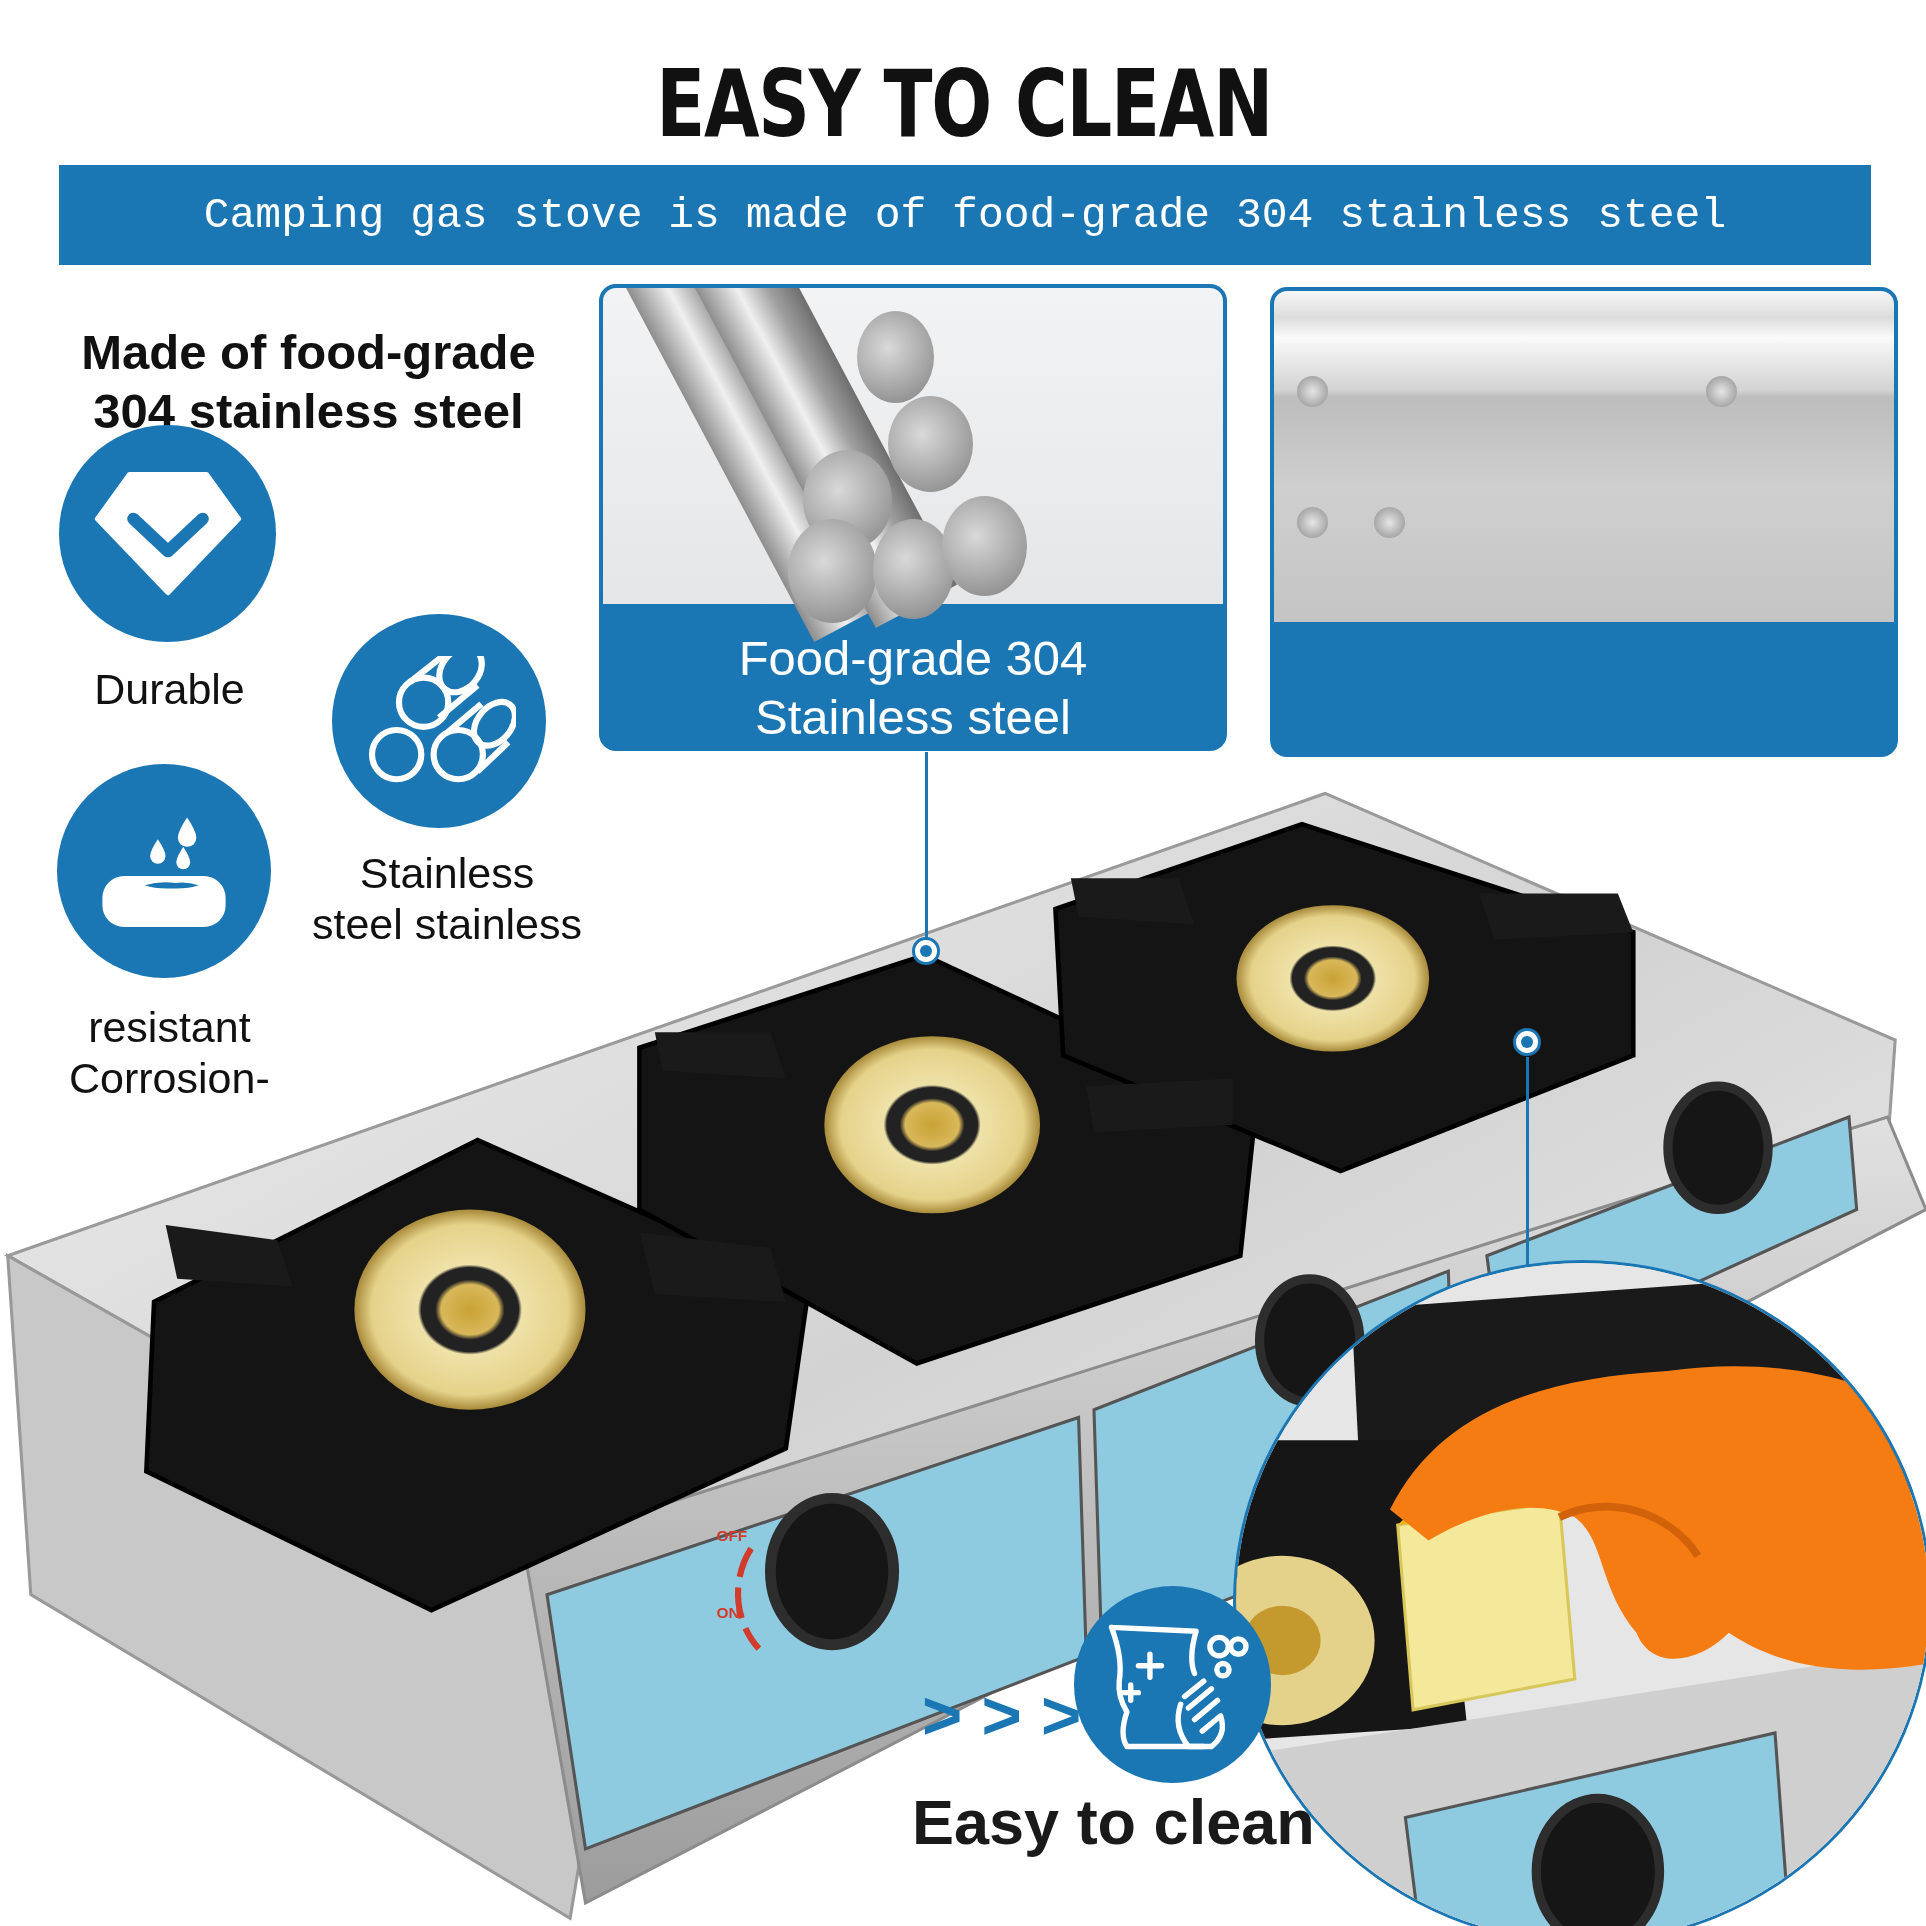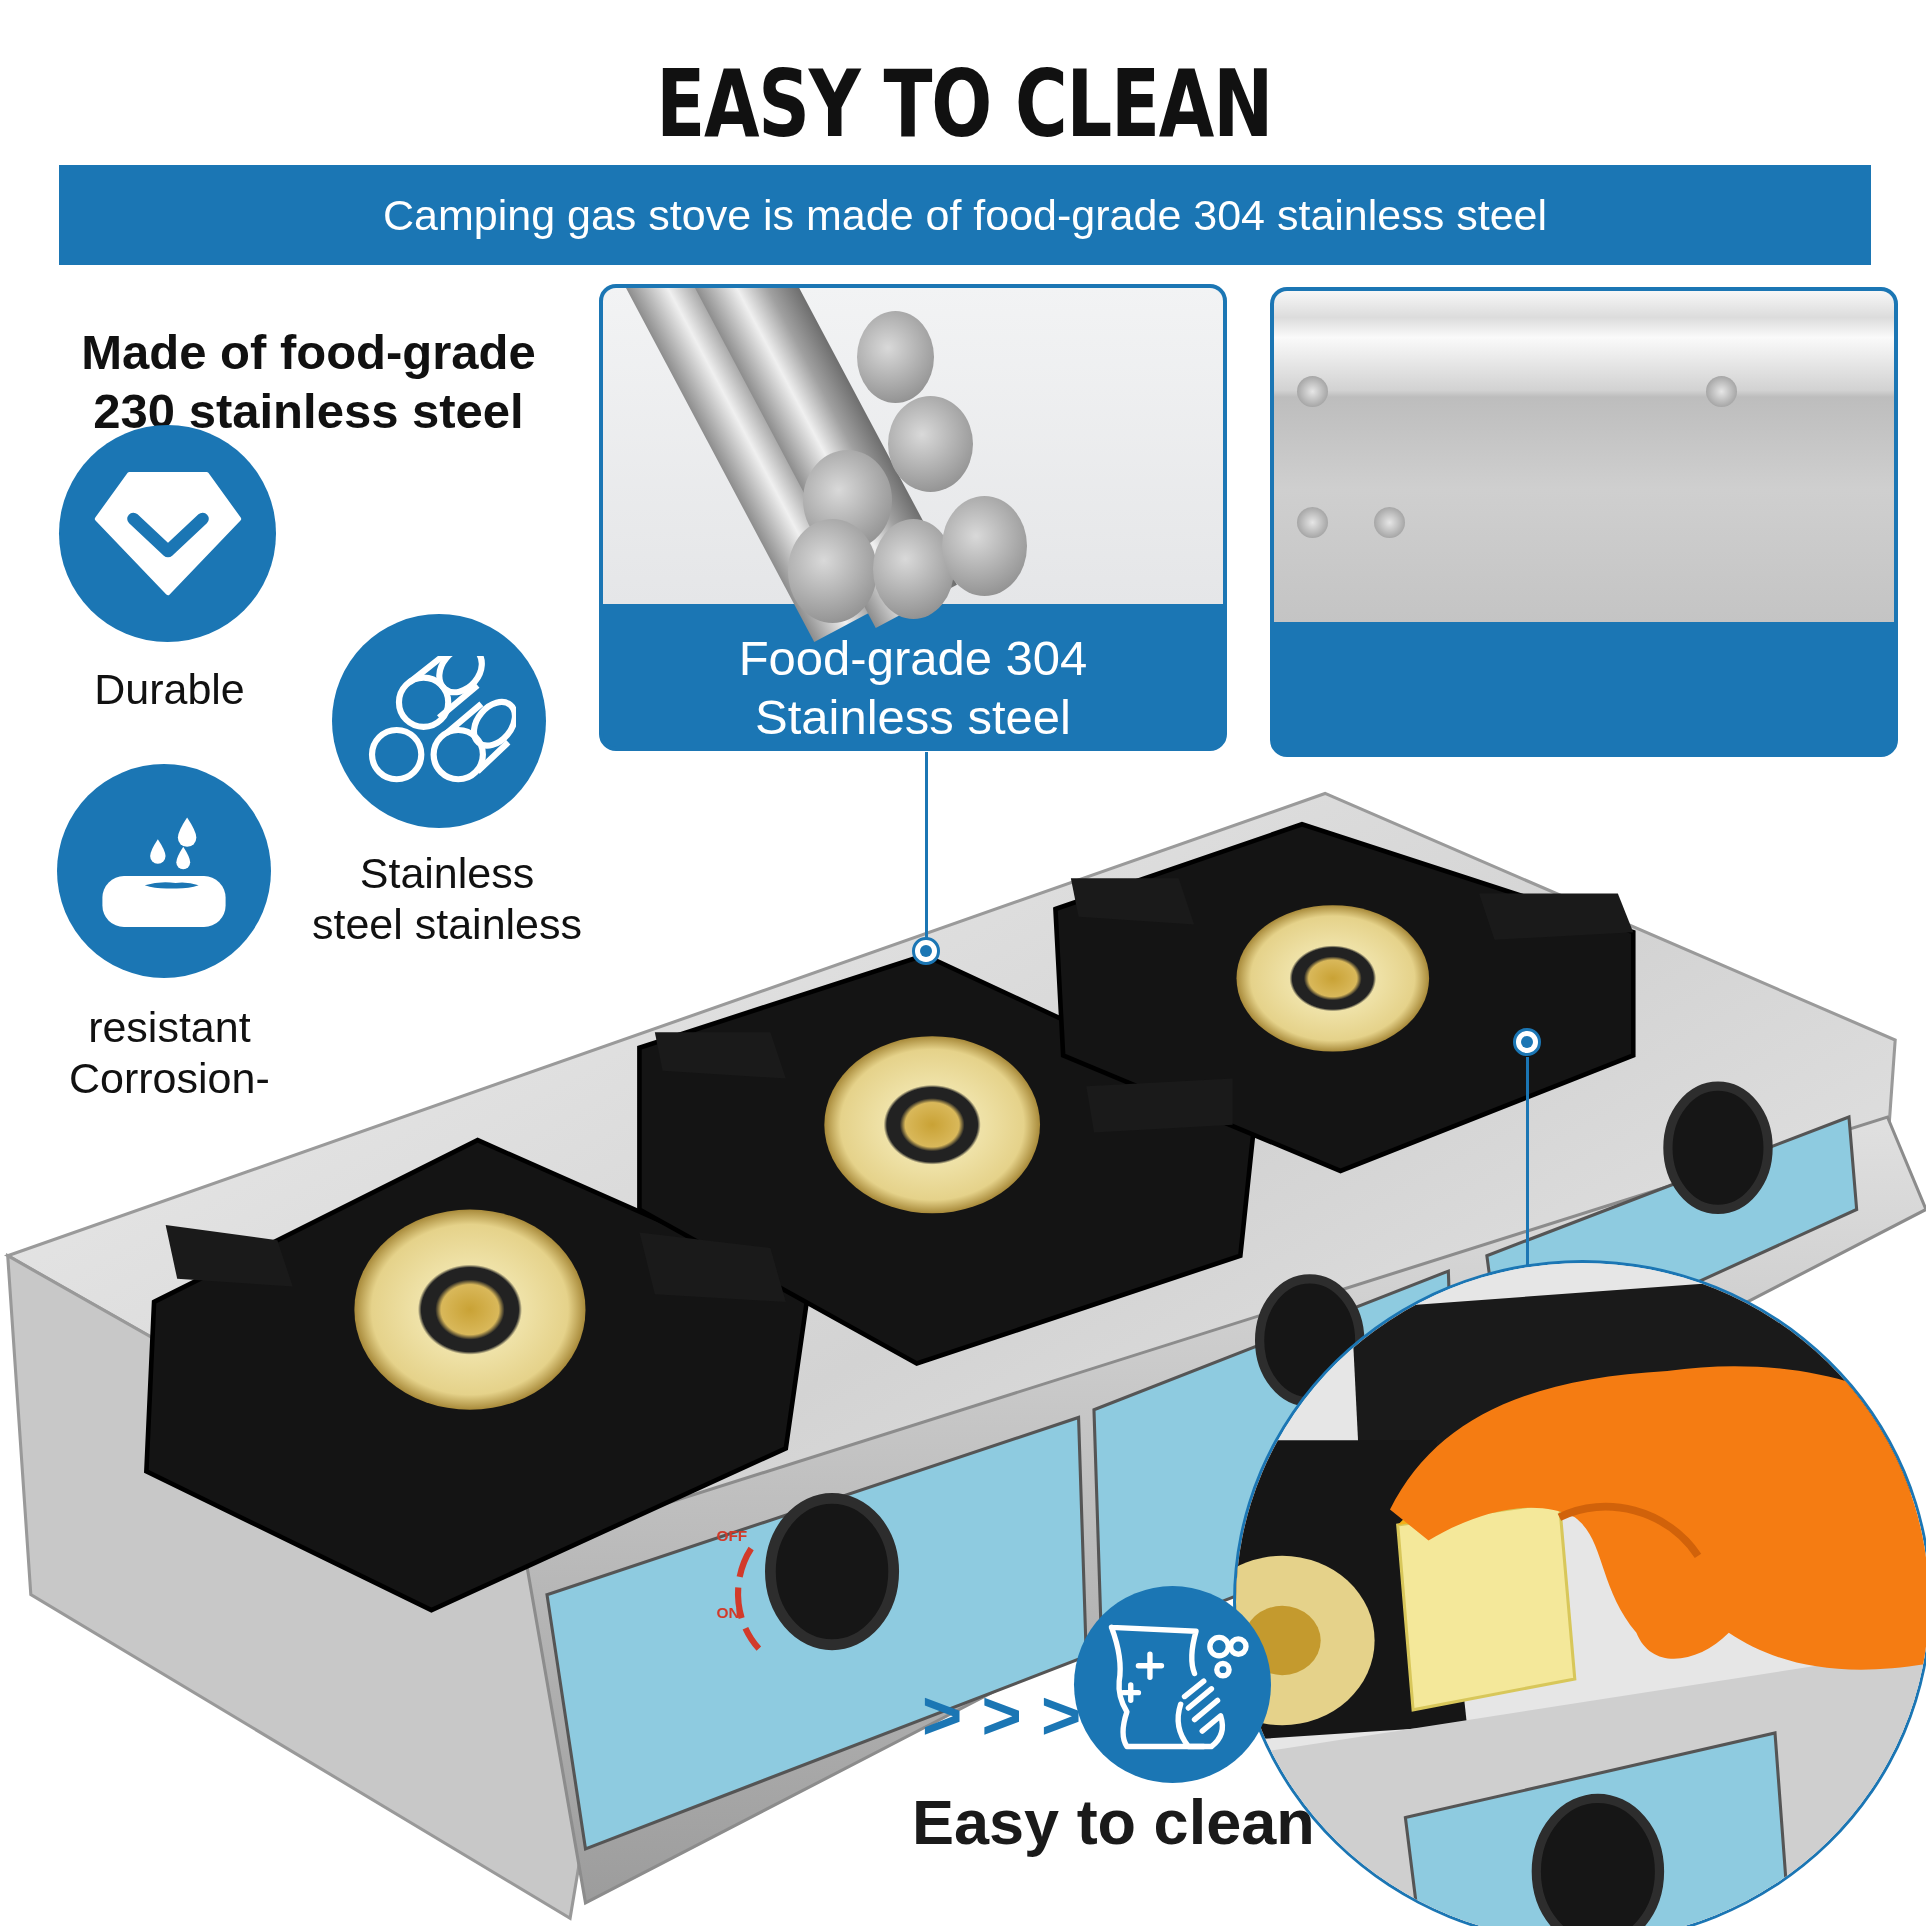--- a/index.html
+++ b/index.html
@@ -1,19 +1,19 @@
 <!DOCTYPE html>
 <html style="font-size:12.3px"><head>
 <meta charset="utf-8">
 <style>
   html, body { margin: 0; padding: 0; }
   body { width: 1926px; height: 1926px; background: #ffffff; position: relative; overflow: hidden; font-family: "Liberation Sans", "DejaVu Sans", sans-serif; }
   .abs { position: absolute; }
   .title { left: 0; width: 1926px; top: 55px; text-align: center; font-family: "DejaVu Sans", sans-serif; font-weight: 700; font-size: 92px; line-height: 100px; color: #111; letter-spacing: -1.5px; transform: scaleX(0.78); transform-origin: 968px 0; }
-  .banner { left: 59px; top: 165px; width: 1812px; height: 100px; background: #1b76b4; color: #fff; display: flex; align-items: center; justify-content: center; font-size: 43px; }
+  .banner { left: 59px; top: 165px; width: 1812px; height: 100px; background: #1b76b4; color: #fff; display: flex; align-items: center; justify-content: center; font-size: 43px; font-family: Liberation Mono, monospace; }
   .feat-heading { left: 31px; top: 291px; width: 555px; text-align: center; font-weight: 700; font-size: 49px; line-height: 59px; color: #111; margin-top: 32px; }
   .circle { border-radius: 50%; background: #1b76b4; display: flex; align-items: center; justify-content: center; }
   .icon-label { text-align: center; font-size: 43px; line-height: 51px; color: #111; }
   .panel { border: 4.6px solid #1b76b4; border-radius: 17px; overflow: hidden; background: #1b76b4; }
   .panel-img { position: absolute; left: 0; top: 0; right: 0; }
   .panel-caption { position: absolute; left: 0; right: 0; bottom: 0; display: flex; align-items: center; justify-content: center; text-align: center; color: #fff; font-size: 49px; line-height: 59px; }
   .rods-bg { background: linear-gradient(180deg, #f2f3f4, #e5e6e8); }
   .steel-bg { background: linear-gradient(180deg, #f7f7f7 0%, #dcdcdc 8%, #fafafa 14%, #d2d2d2 30%, #bdbdbd 32%, #cfcfcf 60%, #c4c4c4 100%); }
   .rod { position: absolute; border-radius: 50%; background: radial-gradient(circle at 40% 40%, #d9d9d9, #9a9a9a 70%, #7e7e7e); }
   .rod-body { position: absolute; background: linear-gradient(90deg, #8d8d8d, #f0f0f0 40%, #a0a0a0 70%, #6e6e6e); transform-origin: 0 0; }
@@ -29,21 +29,21 @@
 <body>
 
 <div class="abs title">EASY TO CLEAN</div>
 
 <div class="abs banner">
   <span>Camping gas stove is made of food-grade 304 stainless steel</span>
 </div>
 
 <div class="abs feat-heading">
   <div>Made of food-grade</div>
-  <div>230 stainless steel</div>
+  <div>304 stainless steel</div>
 </div>
 
 <div class="abs circle" style="left:59px; top:425px; width:217px; height:217px;">
   <svg width="154" height="131" viewBox="0 0 200 170">
     <path d="M50 8 H150 L192 66 L100 162 L8 66 Z" fill="#fff" stroke="#fff" stroke-width="6" stroke-linejoin="round"></path>
     <path d="M55 66 L100 108 L145 66" fill="none" stroke="#1b76b4" stroke-width="16" stroke-linecap="round" stroke-linejoin="round"></path>
   </svg>
 </div>
 <div class="abs icon-label" style="left:31px; width:277px; top:664px;">Durable</div>
 

